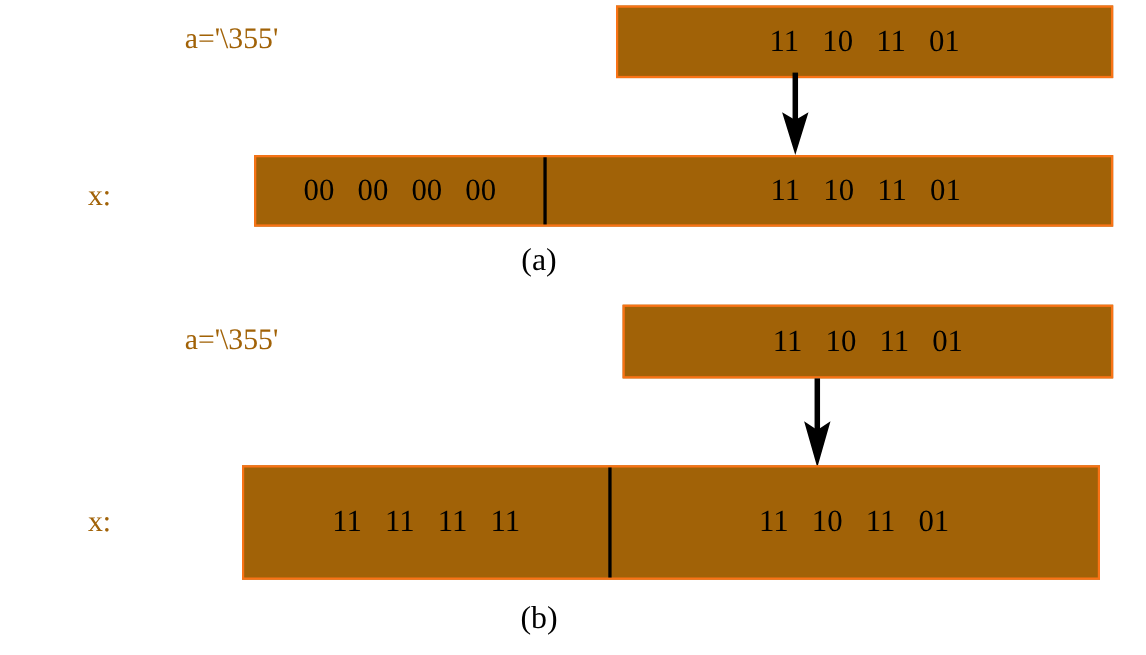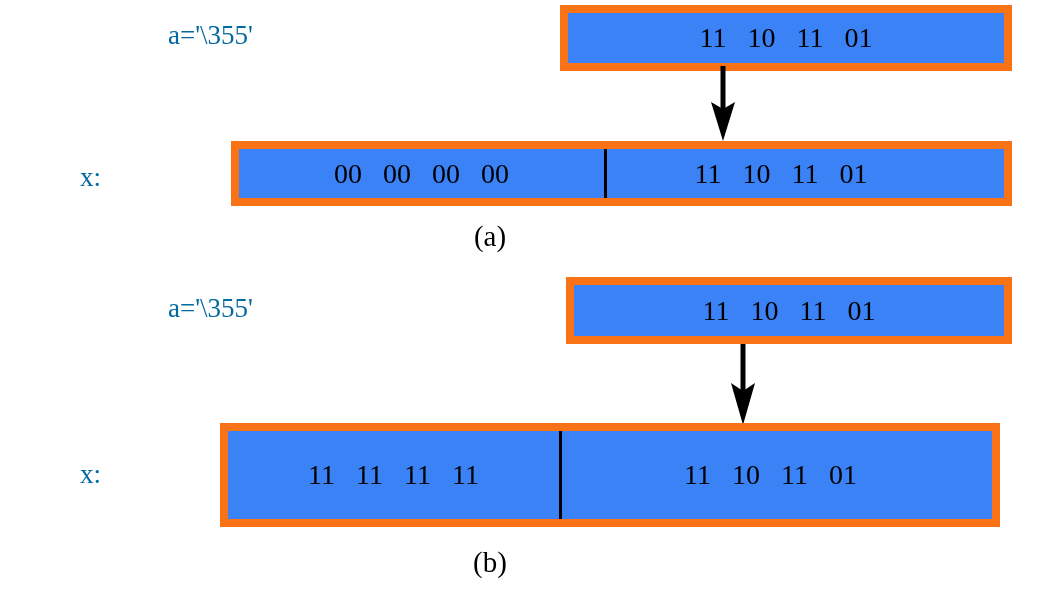--- a/index.html
+++ b/index.html
@@ -21,34 +21,34 @@
     width: 1042px;
     height: 595px;
   }
 
   
   .label {
     position: absolute;
     font-size: 27px;
     line-height: 1;
     white-space: nowrap;
-    color: #0369a1;
+    color: #a16207;
   }
   .caption {
     position: absolute;
     font-size: 29px;
     line-height: 1;
     white-space: nowrap;
     text-align: center;
     color: #000;
   }
   .box {
     position: absolute;
-    border: 8px solid #f97316;
-    background: #3b82f6;
+    border: 2px solid #f97316;
+    background: #a16207;
     box-sizing: border-box;
   }
   .half {
     position: absolute;
     top: 0;
     bottom: 0;
     display: flex;
     align-items: center;
     justify-content: center;
     box-sizing: border-box;
@@ -78,21 +78,21 @@
   }
 
   
   #a-label       { left: 168px; top: 22px; }
   #a-src-box     { left: 560px; top: 5px;  width: 452px; height: 66px; }
   #a-src-bits    { position: absolute; left: 0; right: 0; top: 0; bottom: 0;
                    display: flex; align-items: center; justify-content: center; }
   #a-arrow       { left: 700px; top: 66px; }
   #a-x-label     { left: 80px;  top: 164px; }
   #a-dst-box     { left: 231px; top: 141px; width: 781px; height: 65px; }
-  #a-dst-left    { width: 368px; }
+  #a-dst-left    { width: 264px; }
   #a-dst-right   { width: 446px; }
   #a-caption     { left: 440px; top: 222px; width: 100px; }
 
   
   #b-label       { left: 168px; top: 295px; }
   #b-src-box     { left: 566px; top: 277px; width: 446px; height: 67px; }
   #b-src-bits    { position: absolute; left: 0; right: 0; top: 0; bottom: 0;
                    display: flex; align-items: center; justify-content: center; }
   #b-arrow       { left: 720px; top: 344px; }
   #b-x-label     { left: 80px;  top: 461px; }

